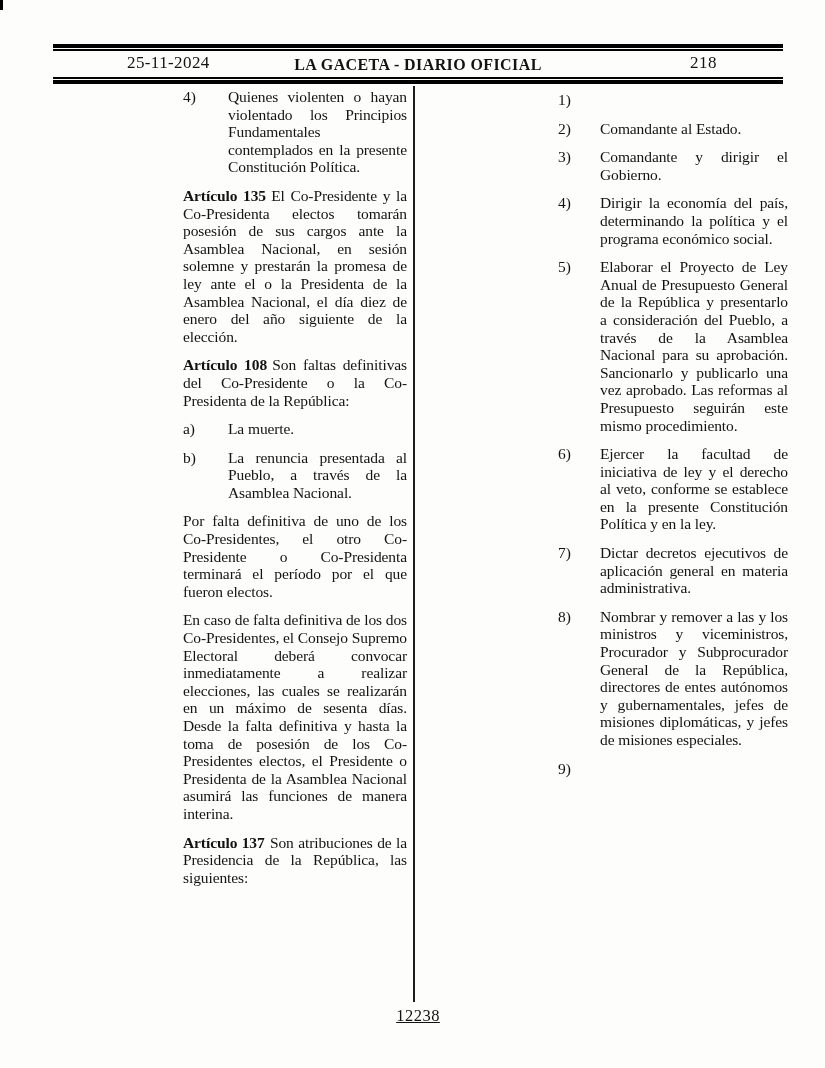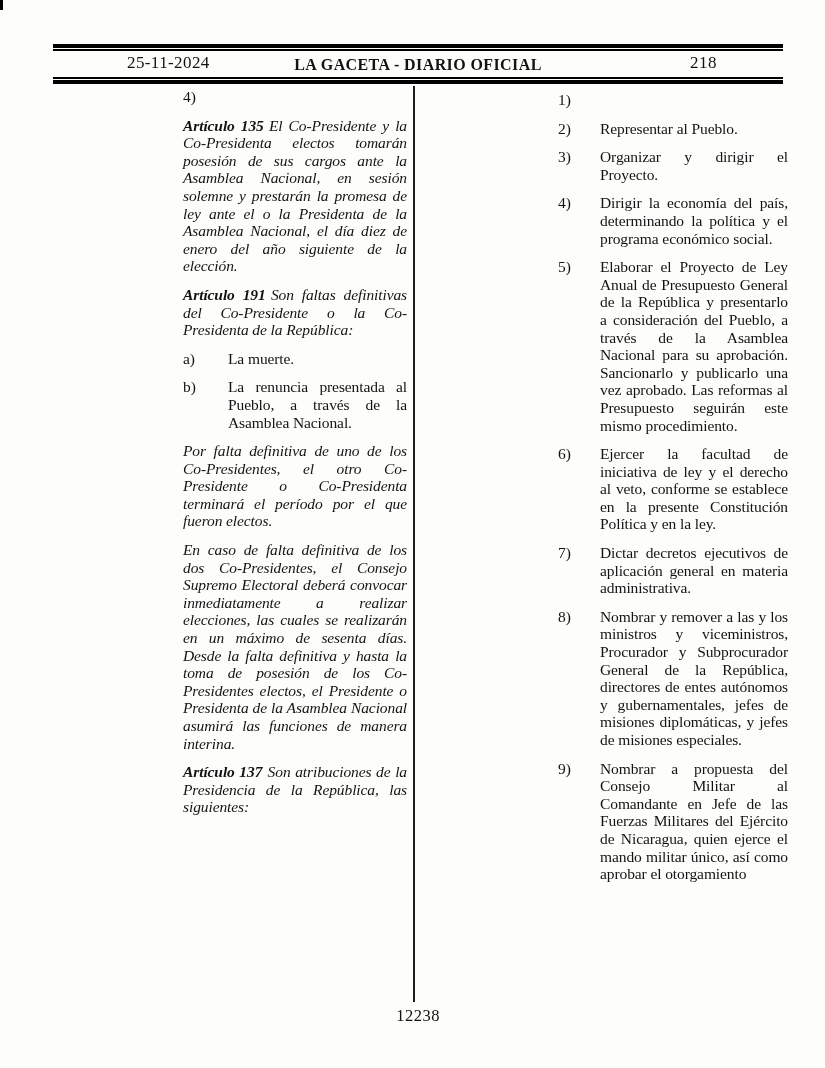--- a/index.html
+++ b/index.html
@@ -37,31 +37,31 @@
     position: absolute; top: 88px;
     font-size: 15.5px; line-height: 17.6px;
     text-align: justify; letter-spacing: -0.1px;
   }
   .col-left  { left: 183px; width: 224px; }
   .col-right { left: 558px; width: 230px; padding-top: 3px; }
   .divider {
     position: absolute; left: 413px; top: 86px;
     width: 2px; height: 916px; background: #1c1c1c;
   }
-  .para { margin: 0 0 11px 0; font-style: italic; }
+  .para { margin: 0 0 11px 0; }
   .art { margin-right: 0.34em; }
   .art:empty { display: none; margin: 0; }
   .list-row { display: flex; margin: 0 0 11px 0; }
   .col-left  .list-marker { flex: 0 0 45px; text-align: left; }
   .col-right .list-marker { flex: 0 0 42px; text-align: left; }
   .list-text { flex: 1 1 auto; text-align: justify; }
   
   .footer {
     position: absolute; left: 53px; top: 1006px; width: 730px;
-    text-align: center; font-size: 16.5px; letter-spacing: 0.5px;
+    text-align: center; font-size: 16.5px; letter-spacing: 0.5px; text-decoration: underline;
   }
   .corner-artifact {
     position: absolute; left: 0; top: 0; width: 3px; height: 10px; background: #000;
   }
 </style>
 </head>
 <body>
 
 <div class="corner-artifact"></div>
 
@@ -75,46 +75,47 @@
   </div>
   <div class="rule-thin"></div>
   <div class="rule-thick" style="margin-top:1px"></div>
 </div>
 
 <div class="divider"></div>
 
 <div class="col col-left">
     <div class="list-row">
       <span class="list-marker">4)</span>
+      <span class="list-text">Quienes violenten o hayan violentado los Principios Fundamentales contemplados en la presente Constitución Política.</span>
     </div>
     <p class="para"><b class="art">Artículo 135</b><span>El Co-Presidente y la Co-Presidenta electos tomarán posesión de sus cargos ante la Asamblea Nacional, en sesión solemne y prestarán la promesa de ley ante el o la Presidenta de la Asamblea Nacional, el día diez de enero del año siguiente de la elección.</span></p>
-    <p class="para"><b class="art">Artículo 191</b><span>Son faltas definitivas del Co-Presidente o la Co-Presidenta de la República:</span></p>
+    <p class="para"><b class="art">Artículo 108</b><span>Son faltas definitivas del Co-Presidente o la Co-Presidenta de la República:</span></p>
     <div class="list-row">
       <span class="list-marker">a)</span>
       <span class="list-text">La muerte.</span>
     </div>
     <div class="list-row">
       <span class="list-marker">b)</span>
       <span class="list-text">La renuncia presentada al Pueblo, a través de la Asamblea Nacional.</span>
     </div>
     <p class="para"><span>Por falta definitiva de uno de los Co-Presidentes, el otro Co-Presidente o Co-Presidenta terminará el período por el que fueron electos.</span></p>
     <p class="para"><span>En caso de falta definitiva de los dos Co-Presidentes, el Consejo Supremo Electoral deberá convocar inmediatamente a realizar elecciones, las cuales se realizarán en un máximo de sesenta días. Desde la falta definitiva y hasta la toma de posesión de los Co-Presidentes electos, el Presidente o Presidenta de la Asamblea Nacional asumirá las funciones de manera interina.</span></p>
     <p class="para"><b class="art">Artículo 137</b><span>Son atribuciones de la Presidencia de la República, las siguientes:</span></p>
   </div>
 <div class="col col-right">
     <div class="list-row">
       <span class="list-marker">1)</span>
     </div>
     <div class="list-row">
       <span class="list-marker">2)</span>
-      <span class="list-text">Representar al Pueblo.</span>
+      <span class="list-text">Comandante al Estado.</span>
     </div>
     <div class="list-row">
       <span class="list-marker">3)</span>
-      <span class="list-text">Organizar y dirigir el Proyecto.</span>
+      <span class="list-text">Comandante y dirigir el Gobierno.</span>
     </div>
     <div class="list-row">
       <span class="list-marker">4)</span>
       <span class="list-text">Dirigir la economía del país, determinando la política y el programa económico social.</span>
     </div>
     <div class="list-row">
       <span class="list-marker">5)</span>
       <span class="list-text">Elaborar el Proyecto de Ley Anual de Presupuesto General de la República y presentarlo a consideración del Pueblo, a través de la Asamblea Nacional para su aprobación. Sancionarlo y publicarlo una vez aprobado. Las reformas al Presupuesto seguirán este mismo procedimiento.</span>
     </div>
     <div class="list-row">
@@ -124,19 +125,18 @@
     <div class="list-row">
       <span class="list-marker">7)</span>
       <span class="list-text">Dictar decretos ejecutivos de aplicación general en materia administrativa.</span>
     </div>
     <div class="list-row">
       <span class="list-marker">8)</span>
       <span class="list-text">Nombrar y remover a las y los ministros y viceministros, Procurador y Subprocurador General de la República, directores de entes autónomos y gubernamentales, jefes de misiones diplomáticas, y jefes de misiones especiales.</span>
     </div>
     <div class="list-row">
       <span class="list-marker">9)</span>
-      <span class="list-text">Nombrar a propuesta del Consejo Militar al Comandante en Jefe de las Fuerzas Militares del Ejército de Nicaragua, quien ejerce el mando militar único, así como aprobar el otorgamiento</span>
     </div>
   </div>
 
 <div class="footer">
   <span>12238</span>
 </div>
 
 </body></html>

